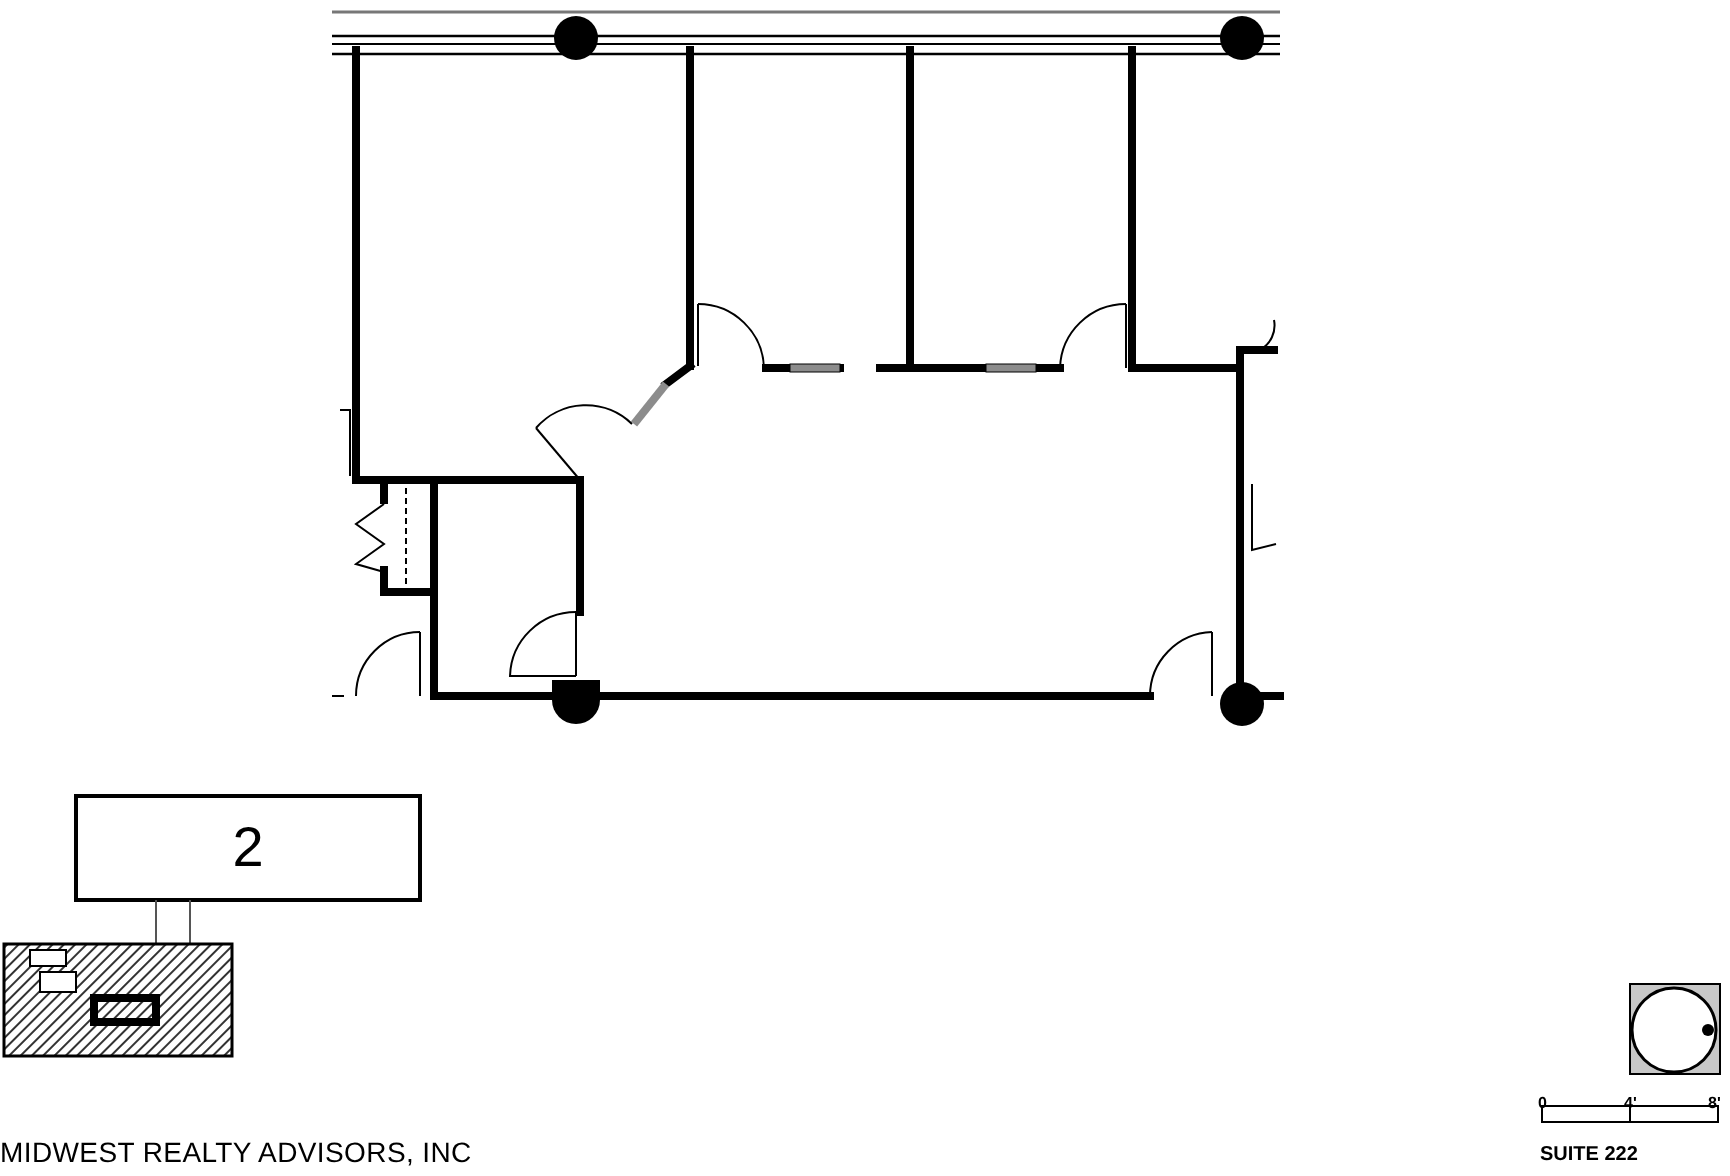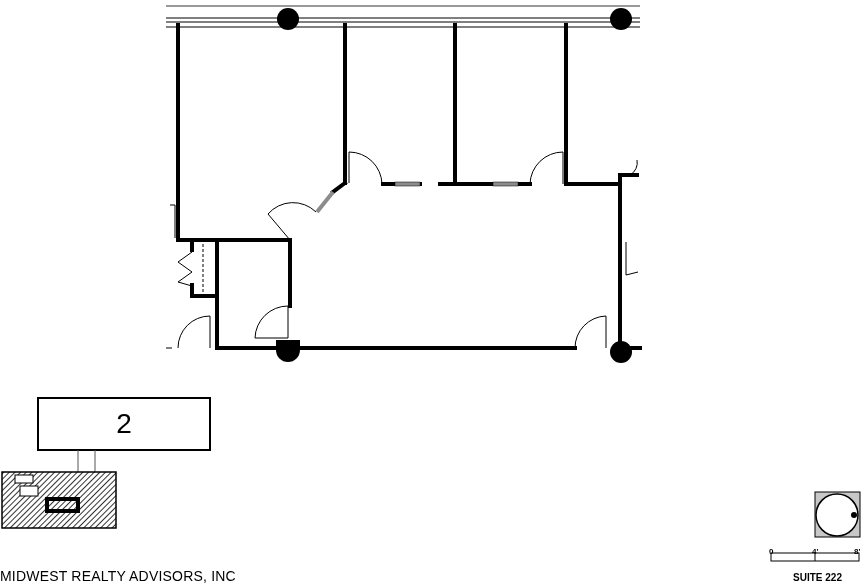--- a/index.html
+++ b/index.html
@@ -4,21 +4,21 @@
 <style>
   html, body { margin: 0; padding: 0; background: #ffffff; }
   body { width: 865px; height: 588px; position: relative; overflow: hidden; font-family: "Liberation Sans", sans-serif; }
   svg { position: absolute; left: 0; top: 0; }
   .title {
     position: absolute; left: 0; width: 795px; top: 568px;
     text-align: left; font-size: 14px; color: #000; letter-spacing: 0.2px;
   }
   .suite {
     position: absolute; left: 770px; width: 95px; top: 572px;
-    text-align: center; font-size: 10px; font-weight: bold; color: #000;
+    text-align: left; font-size: 10px; font-weight: bold; color: #000;
   }
   .floor-num {
     position: absolute; left: 38px; top: 398px; width: 172px; height: 52px;
     display: flex; align-items: center; justify-content: center;
     font-size: 28px; color: #000;
   }
   .scale-lbl { position: absolute; font-size: 8px; font-weight: bold; color: #000; top: 547px; }
 </style>
 </head>
 <body>

